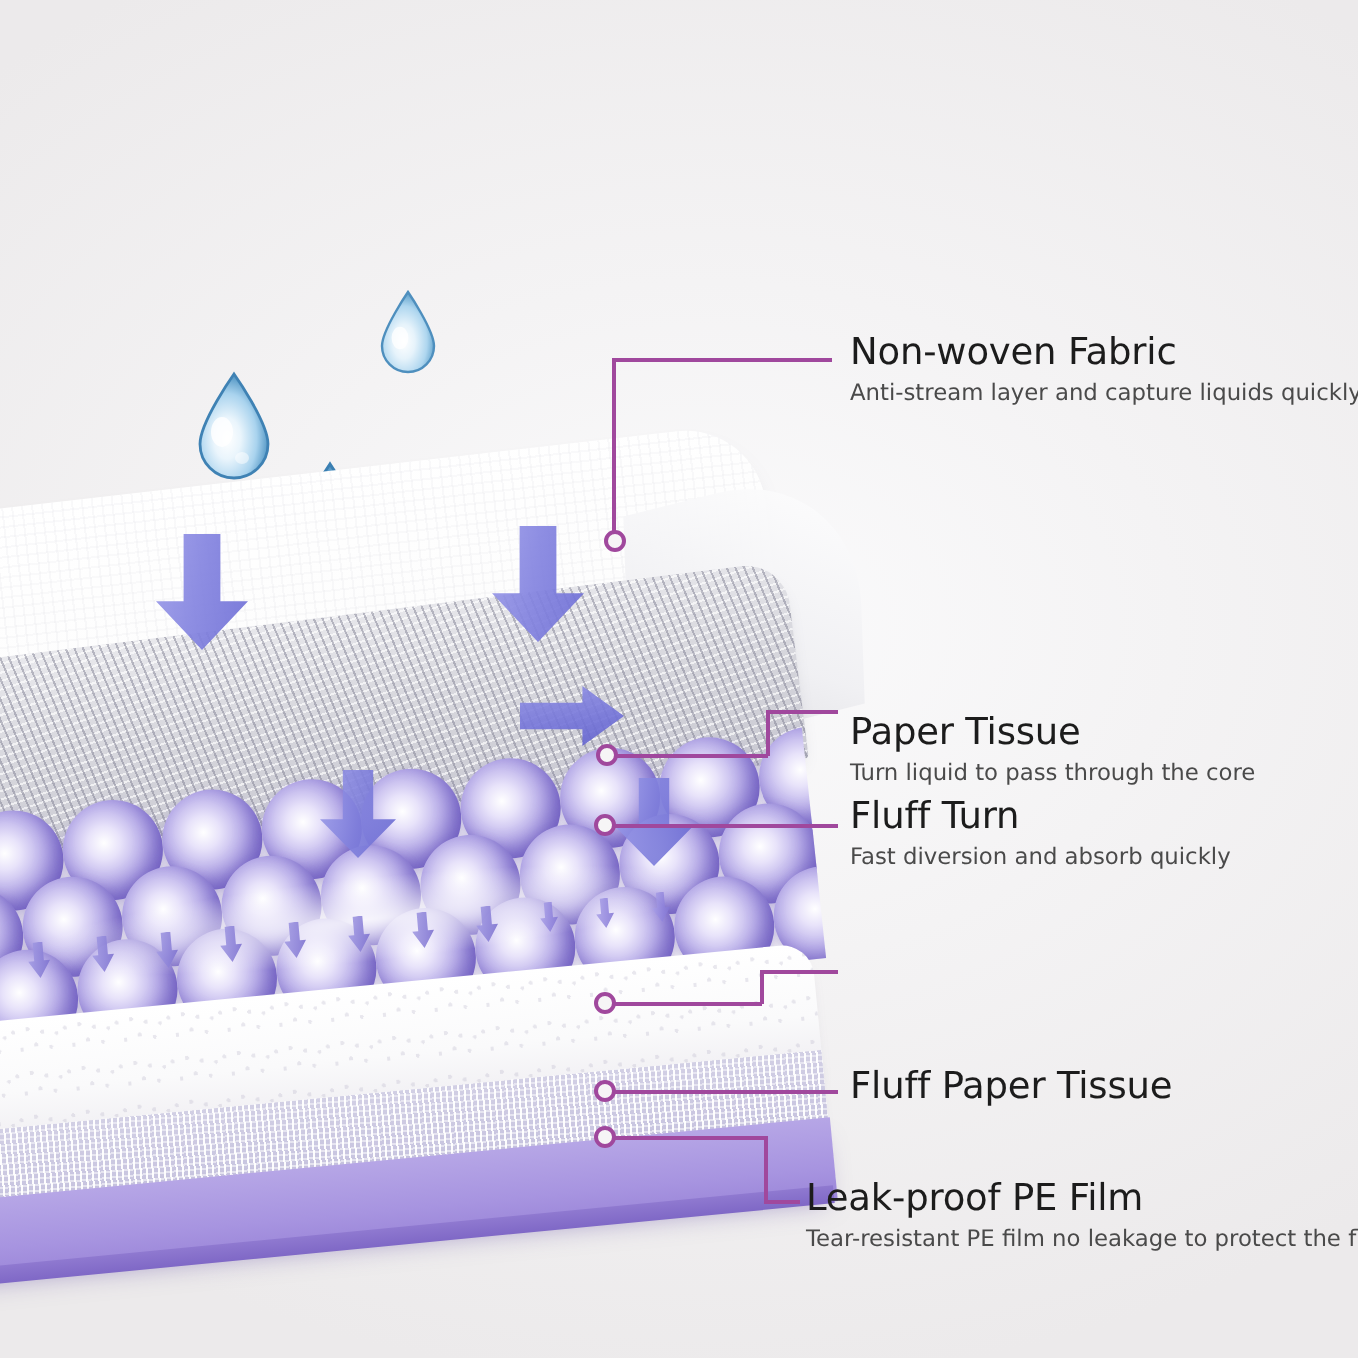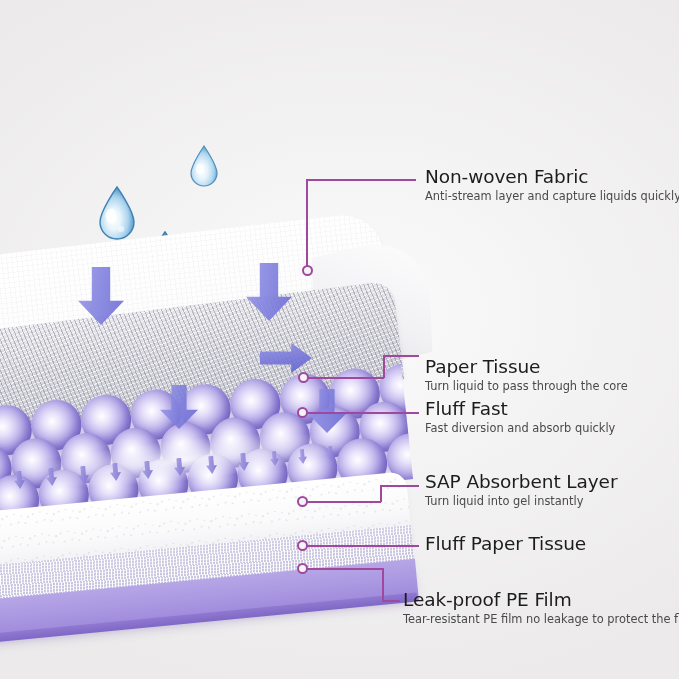--- a/index.html
+++ b/index.html
@@ -334,32 +334,28 @@
   <div class="callout-line" style="left:383px;top:355px;width:1.6px;height:23px;"></div>
   <div class="callout-line" style="left:383px;top:355px;width:36px;height:1.6px;"></div>
   <div class="label" style="left:425px;top:356px;">
     <div class="title">Paper Tissue</div>
     <div class="sub">Turn liquid to pass through the core</div>
   </div>
 
   <div class="callout-dot" style="left:297px;top:407px;"></div>
   <div class="callout-line" style="left:306px;top:412px;width:113px;height:1.6px;"></div>
   <div class="label" style="left:425px;top:398px;">
-    <div class="title">Fluff Fast</div>
+    <div class="title">Fluff Turn</div>
     <div class="sub">Fast diversion and absorb quickly</div>
   </div>
 
   <div class="callout-dot" style="left:297px;top:496px;"></div>
   <div class="callout-line" style="left:306px;top:501px;width:75px;height:1.6px;"></div>
   <div class="callout-line" style="left:380px;top:485px;width:1.6px;height:17px;"></div>
   <div class="callout-line" style="left:380px;top:485px;width:39px;height:1.6px;"></div>
-  <div class="label" style="left:425px;top:471px;">
-    <div class="title">SAP Absorbent Layer</div>
-    <div class="sub">Turn liquid into gel instantly</div>
-  </div>
 
   <div class="callout-dot" style="left:297px;top:540px;"></div>
   <div class="callout-line" style="left:306px;top:545px;width:113px;height:1.6px;"></div>
   <div class="label" style="left:425px;top:533px;">
     <div class="title">Fluff Paper Tissue</div>
   </div>
 
   <div class="callout-dot" style="left:297px;top:563px;"></div>
   <div class="callout-line" style="left:306px;top:568px;width:77px;height:1.6px;"></div>
   <div class="callout-line" style="left:382px;top:568px;width:1.6px;height:33px;"></div>

